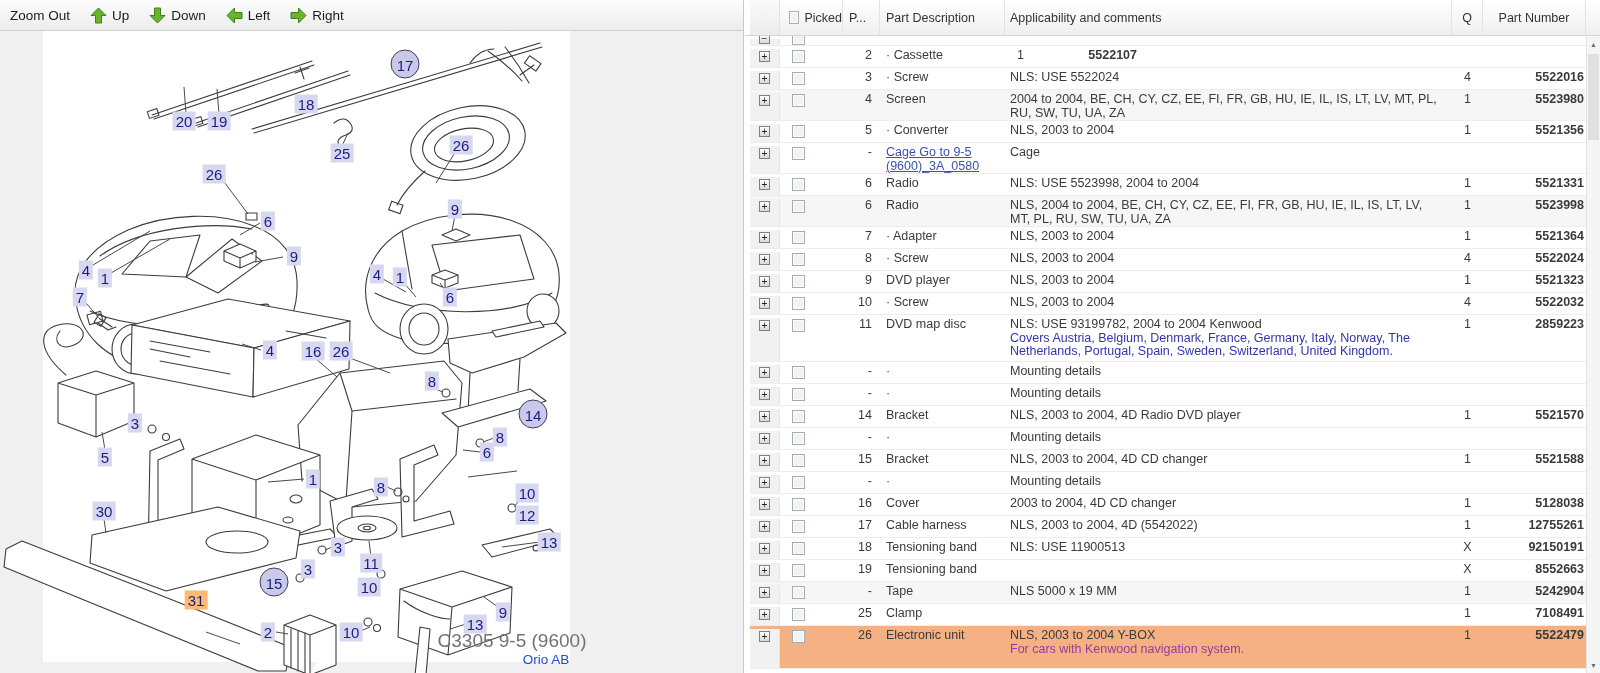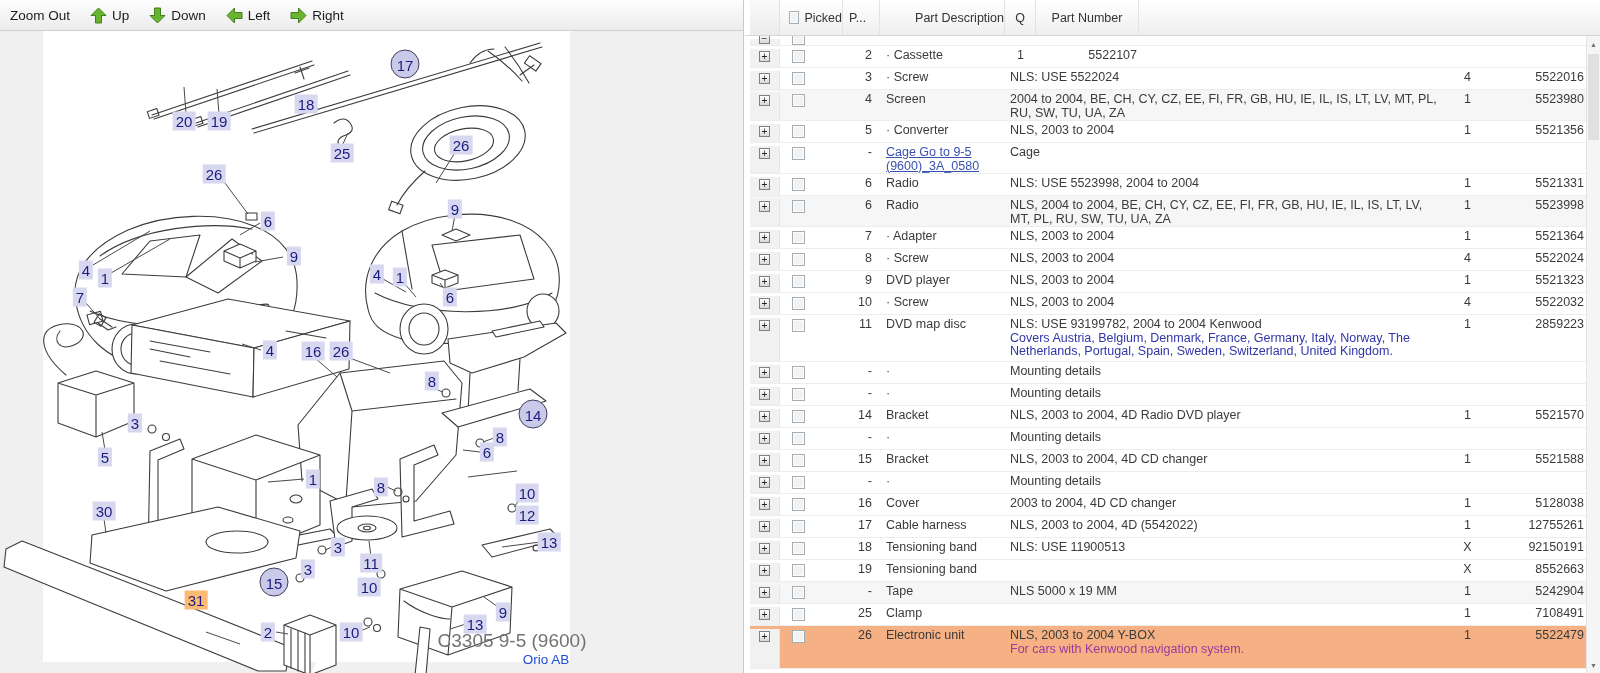--- a/index.html
+++ b/index.html
@@ -25,42 +25,42 @@
   
   .right-panel{position:absolute;left:745px;top:0;width:855px;height:673px;background:#fff;}
   .thead{position:absolute;left:0;top:0;width:855px;height:36px;display:flex;
          background:linear-gradient(#ffffff,#efefef);border-bottom:1px solid #d5d5d5;box-sizing:border-box;
          font-size:12.5px;color:#333;align-items:center;}
   .hcell{box-sizing:border-box;height:100%;display:flex;align-items:center;border-right:1px solid #e3e3e3;}
   .h-gap{width:5px;border-right:none;background:#fff;}
   .h-exp{width:30px;background:linear-gradient(#fafafa,#ececec);}
   .h-pick{width:63px;gap:5px;padding-left:9px;align-items:center;}
   .h-pos{width:37px;padding-left:6px;}
-  .h-desc{width:125px;padding-left:6px;justify-content:flex-end;}
+  .h-desc{width:125px;padding-left:6px;}
   .h-com{width:447px;padding-left:5px;}
   .h-q{width:31px;justify-content:center;}
   .h-part{width:103px;justify-content:center;}
   .h-sb{width:14px;border-right:none;}
 
   .tbody{position:absolute;left:0;top:36px;width:841px;height:637px;overflow:hidden;background:#fff;padding-left:5px;box-sizing:border-box;}
   .row{display:flex;box-sizing:border-box;border-bottom:1px solid #ededed;background:#fff;
        font-size:12.5px;color:#3a3a3a;padding-top:3px;overflow:hidden;}
   .row.shade{background:#f6f6f6;}
   .cell{box-sizing:border-box;line-height:13.5px;}
   .c-exp{width:30px;background:#f1f1f1;border-right:1px solid #e6e6e6;display:flex;justify-content:center;}
   .expbox{width:11px;height:11px;margin-top:2px;border:1px solid #808080;background:linear-gradient(#fff,#d8d8d8);
           color:#222;font-size:10px;line-height:9px;text-align:center;box-sizing:border-box;}
   .c-pick{width:63px;}
   .cb{display:block;width:13px;height:13px;margin:1px 0 0 12px;border:1px solid #a3adb6;background:#f2f2f2;
       box-shadow:inset 0 0 0 1px #fdfdfd;box-sizing:border-box;}
   .c-pos{width:37px;text-align:right;padding-right:8px;}
   .c-desc{width:125px;padding-left:6px;padding-right:4px;}
   .c-com{width:447px;padding-left:5px;padding-right:8px;}
   .c-q{width:31px;text-align:center;}
-  .c-part{width:103px;text-align:right;padding-right:2px;}
+  .c-part{width:103px;text-align:right;padding-right:2px;font-weight:bold;}
   .cl{line-height:13.5px;}
   a.cage-link{color:#3a52b0;text-decoration:underline;}
   .row.partial{height:10px;}
   .row.partial .expbox{margin-top:-6px;}
   .row.partial .cb{margin-top:-7px;}
 
   .vscroll{position:absolute;right:0;top:36px;width:14px;height:637px;background:#f5f5f5;border-left:1px solid #e4e4e4;box-sizing:border-box;}
   .sbtn{position:absolute;left:0;width:13px;height:16px;display:flex;align-items:center;justify-content:center;
         font-size:7px;color:#6f6f6f;background:#f5f5f5;}
   .sbtn.up{top:0;}
@@ -275,20 +275,23 @@
       <div class="hcell h-pick">
         <span class="cb" style="margin:0"></span>
         <span>Picked</span>
       </div>
       <div class="hcell h-pos">
         <span>P...</span>
       </div>
       <div class="hcell h-desc">
         <span>Part Description</span>
       </div>
+      <div class="hcell h-com">
+        <span>Applicability and comments</span>
+      </div>
       <div class="hcell h-q">
         <span>Q</span>
       </div>
       <div class="hcell h-part">
         <span>Part Number</span>
       </div>
       <div class="hcell h-sb"></div>
     </div>
 
     <div class="tbody">

